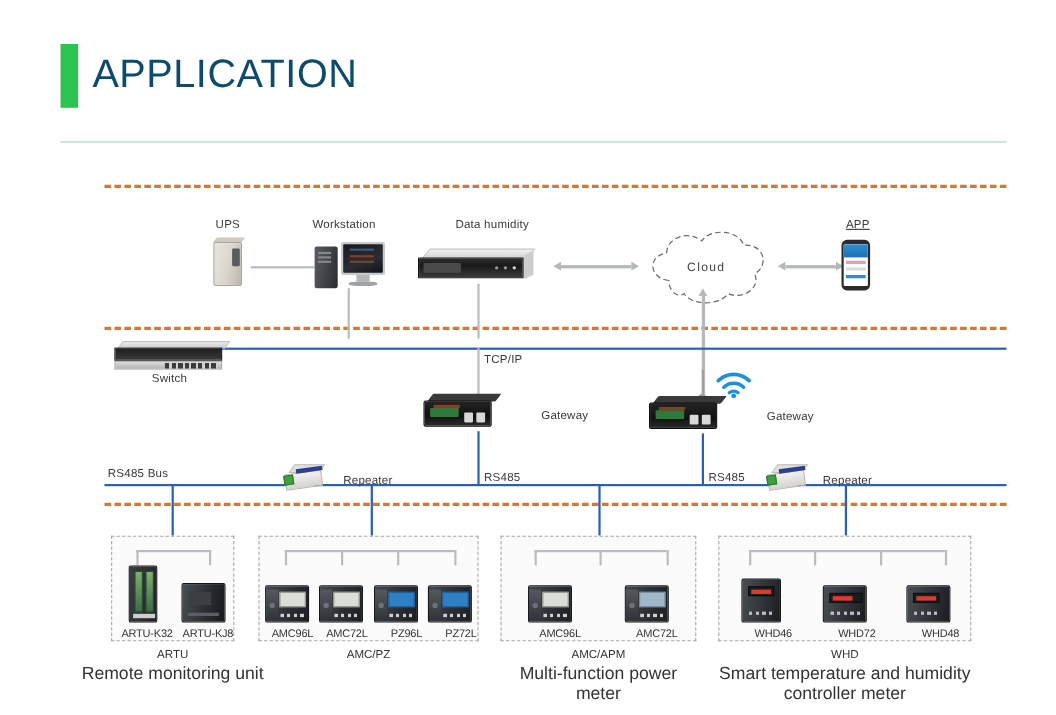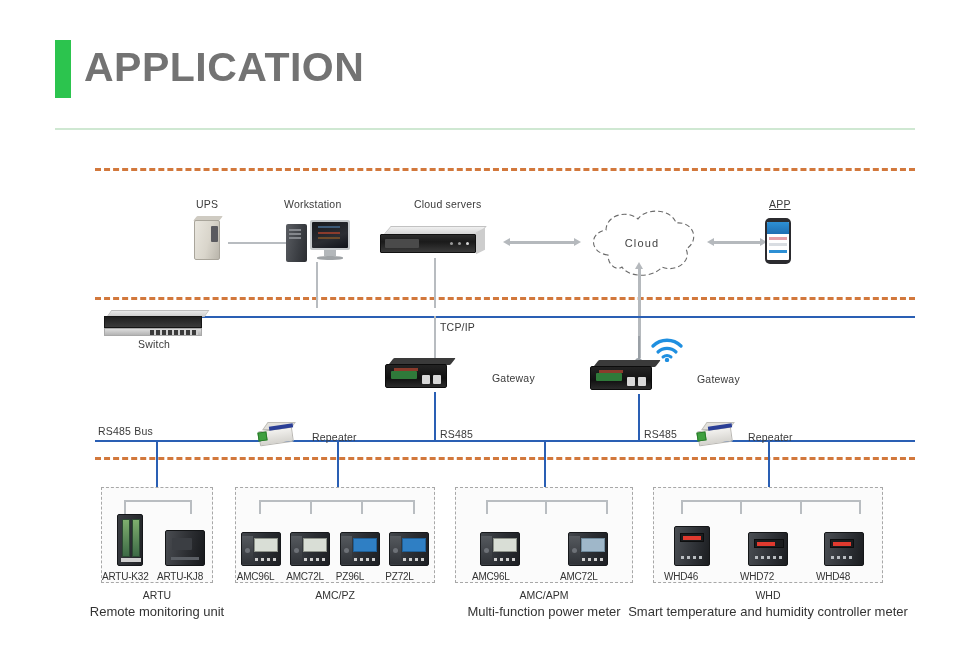--- a/index.html
+++ b/index.html
@@ -12,21 +12,21 @@
   }
 
   
   .header { position: absolute; left: 0; top: 0; width: 960px; height: 140px; }
   .title-bar {
     position: absolute; left: 55px; top: 40px;
     width: 16px; height: 58px; background: #2cc44e;
   }
   .title-text {
     position: absolute; left: 84px; top: 36px;
-    font-size: 41px; font-weight: bold; color: #737373;
+    font-size: 36px; font-weight: normal; color: #0c4a6e;
     letter-spacing: 0.5px; line-height: 62px;
   }
   .header-divider {
     position: absolute; left: 55px; top: 128px;
     width: 860px; height: 2px; background: #cfe8d2;
   }
 
   
   .diagram { position: absolute; left: 0; top: 140px; width: 820px; height: 510px; }
 
@@ -250,33 +250,33 @@
     position: absolute; border: 1.5px dashed #a8a8a8; background: #fbfbfb;
   }
   .group-inner { position: relative; width: 100%; height: 100%; }
   .group-tree { position: absolute; left: 0; top: 0; width: 100%; height: 26px; }
   .tree-h { position: absolute; height: 1.5px; background: #b9bdc1; top: 12px; }
   .tree-v { position: absolute; width: 1.5px; background: #b9bdc1; }
   .group-items {
     position: absolute; left: 0; top: 26px; width: 100%; bottom: 0;
     display: flex; align-items: flex-end; justify-content: space-around;
   }
-  .item { display: flex; flex-direction: column; align-items: flex-start; width: 66px; }
+  .item { display: flex; flex-direction: column; align-items: flex-end; width: 66px; }
   .item-art { height: 56px; display: flex; align-items: flex-end; justify-content: center; position: relative; width: 100%;}
   .item-name {
     font-size: 10px; color: #333; margin-top: 5px; white-space: nowrap;
     letter-spacing: -0.2px;
   }
   .group-title {
     position: absolute; width: 100%; text-align: center;
     font-size: 10.5px; color: #333;
   }
   .group-sub {
     position: absolute; width: 100%; text-align: center;
-    font-size: 13px; color: #333;
+    font-size: 16px; color: #333;
   }
 
   
   .meter {
     position: relative; width: 40px; height: 34px;
     background: linear-gradient(100deg,#43474c 0%,#2b2e33 55%,#1d1f23 100%);
     border-radius: 2px; border: 1px solid #17191c;
   }
   .meter .scr {
     position: absolute; left: 12px; top: 5px; width: 24px; height: 14px;
@@ -389,21 +389,21 @@
         <i style="top:13px"></i>
     </div>
     <div class="mon-frame">
         <div class="mon-screen"></div>
       </div>
     <div class="mon-stand"></div>
     <div class="mon-base"></div>
   </div>
   <div class="vline grey" style="left:316px; top:122px; height:46px;"></div>
 
-  <div class="lbl" style="left:414px; top:58px;">Cloud servers</div>
+  <div class="lbl" style="left:414px; top:58px;">Data humidity</div>
   <div class="dev" style="left:380px; top:86px; width:110px; height:32px;">
     <div class="srv-top"></div>
     <div class="srv-side"></div>
     <div class="srv-face"></div>
   </div>
   <div class="vline grey" style="left:434px; top:118px; height:50px;"></div>
 
   <div class="arrow-line" style="left:510px; top:101px; width:64px;"></div>
   <div class="arrow-h-left" style="left:503px; top:98px;"></div>
   <div class="arrow-h-right" style="left:574px; top:98px;"></div>

